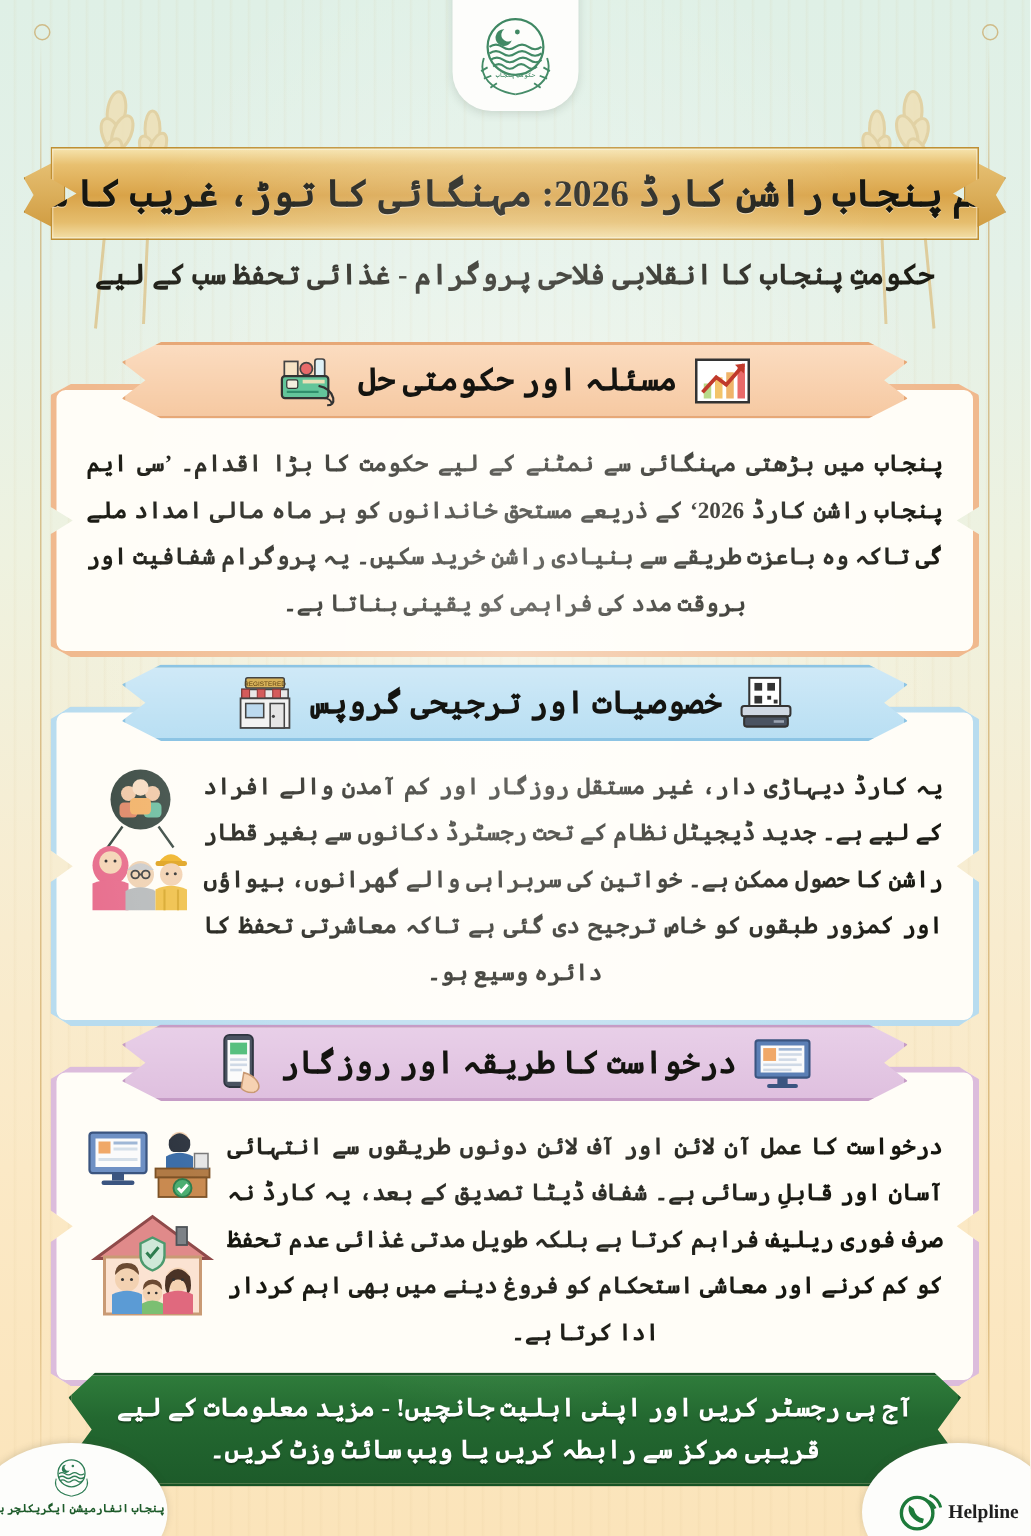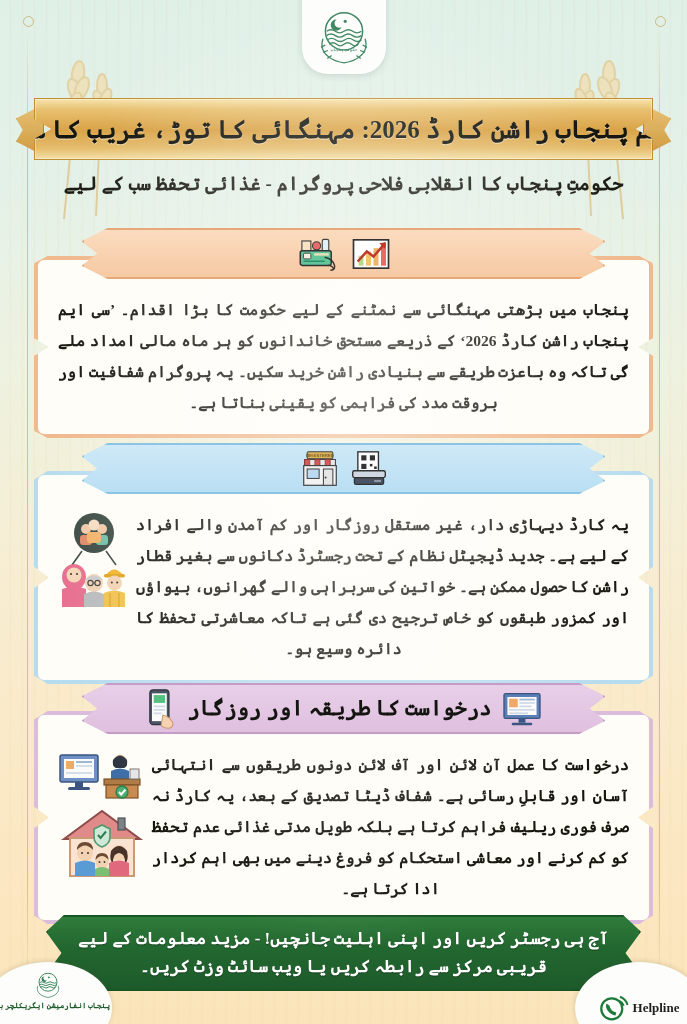--- a/index.html
+++ b/index.html
@@ -266,20 +266,21 @@
     <div class="sec-head">
       <svg width="40" height="34" viewBox="0 0 48 40">
         <rect x="3" y="3" width="42" height="34" fill="#fff" stroke="#333" stroke-width="2"></rect>
         <rect x="9" y="22" width="6" height="12" fill="#b9d98a"></rect>
         <rect x="18" y="17" width="6" height="17" fill="#f3c46a"></rect>
         <rect x="27" y="13" width="6" height="21" fill="#f0b46a"></rect>
         <rect x="36" y="9" width="6" height="25" fill="#e96a6a"></rect>
         <path d="M8 29 L19 17 L27 23 L41 7" stroke="#c0392b" stroke-width="3" fill="none"></path>
         <path d="M34 7 L42 6 L41 14z" fill="#c0392b"></path>
       </svg>
+      <span class="sec-title">مسئلہ اور حکومتی حل</span>
       <svg width="44" height="34" viewBox="0 0 54 40">
         <rect x="6" y="4" width="11" height="12" fill="#f7e3c4" stroke="#444" stroke-width="1.4"></rect>
         <circle cx="24" cy="10" r="5" fill="#e86a6a" stroke="#444" stroke-width="1.4"></circle>
         <rect x="31" y="2" width="8" height="15" rx="2" fill="#dff1f7" stroke="#444" stroke-width="1.4"></rect>
         <rect x="4" y="16" width="38" height="18" rx="2.5" fill="#63c59a" stroke="#333" stroke-width="1.8"></rect>
         <rect x="8" y="19" width="9" height="7" rx="1.5" fill="#f5efe0" stroke="#333" stroke-width="1"></rect>
         <rect x="21" y="19" width="18" height="3" fill="#eadfb7"></rect>
         <rect x="8" y="28" width="26" height="1.8" fill="#2f8f6c"></rect>
         <path d="M34 24 q10 2 12 10 q1 6 -5 6" fill="none" stroke="#333" stroke-width="1.8"></path>
         <path d="M38 34 q6 0 7 5" fill="none" stroke="#333" stroke-width="1.6"></path>
@@ -296,20 +297,21 @@
         <rect x="9" y="1" width="24" height="22" fill="#fff" stroke="#333" stroke-width="1.6"></rect>
         <rect x="13" y="5" width="6" height="6" fill="#333"></rect>
           <rect x="23" y="5" width="6" height="6" fill="#333"></rect>
         <rect x="13" y="15" width="6" height="6" fill="#333"></rect>
           <rect x="23" y="15" width="3" height="3" fill="#333"></rect>
         <rect x="28" y="18" width="3" height="3" fill="#333"></rect>
         <rect x="3" y="23" width="38" height="8" rx="2" fill="#cfd8e3" stroke="#333" stroke-width="1.6"></rect>
         <rect x="5" y="31" width="34" height="8" rx="2" fill="#4a5361" stroke="#333" stroke-width="1.6"></rect>
         <rect x="28" y="34" width="8" height="2" fill="#9aa3b1"></rect>
       </svg>
+      <span class="sec-title">خصوصیات اور ترجیحی گروپس</span>
       <svg width="40" height="36" viewBox="0 0 46 42">
         <rect x="8" y="1" width="30" height="8" rx="1.5" fill="#d8b35a" stroke="#444" stroke-width="1.2"></rect>
         <text x="23" y="7.2" font-size="5" text-anchor="middle" fill="#5a3e10" font-family="'Liberation Sans',sans-serif">REGISTERED</text>
         <path d="M5 10 h36 v7 h-36z" fill="#e8e8e8" stroke="#444" stroke-width="1.2"></path>
         <g fill="#d45b5b" stroke="#8c3535" stroke-width=".8">
           <path d="M5 10 h6 v7 a3 3 0 0 1 -6 0z"></path>
             <path d="M17 10 h6 v7 a3 3 0 0 1 -6 0z"></path>
             <path d="M29 10 h6 v7 a3 3 0 0 1 -6 0z"></path>
         </g>
         <rect x="4" y="17" width="38" height="23" fill="#f2f2f2" stroke="#444" stroke-width="1.4"></rect>

